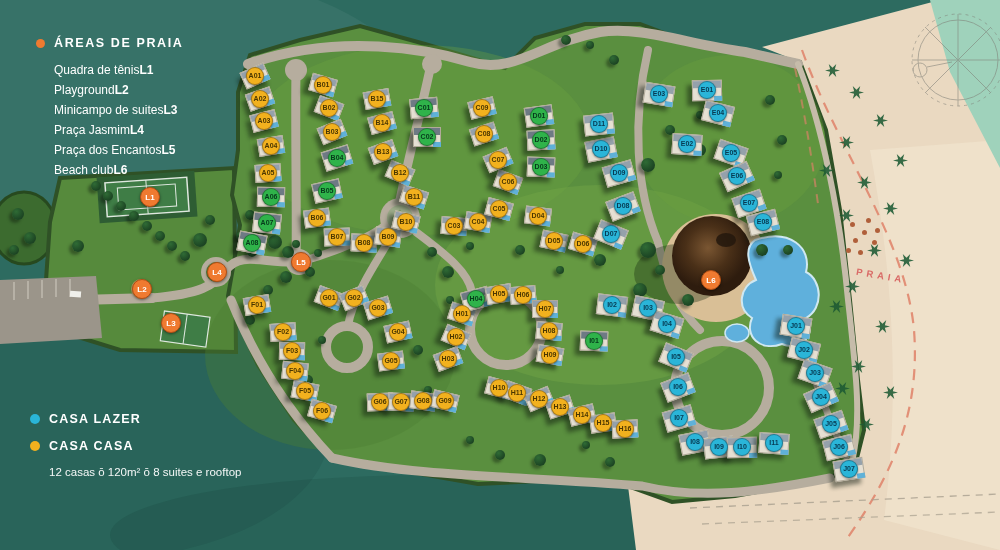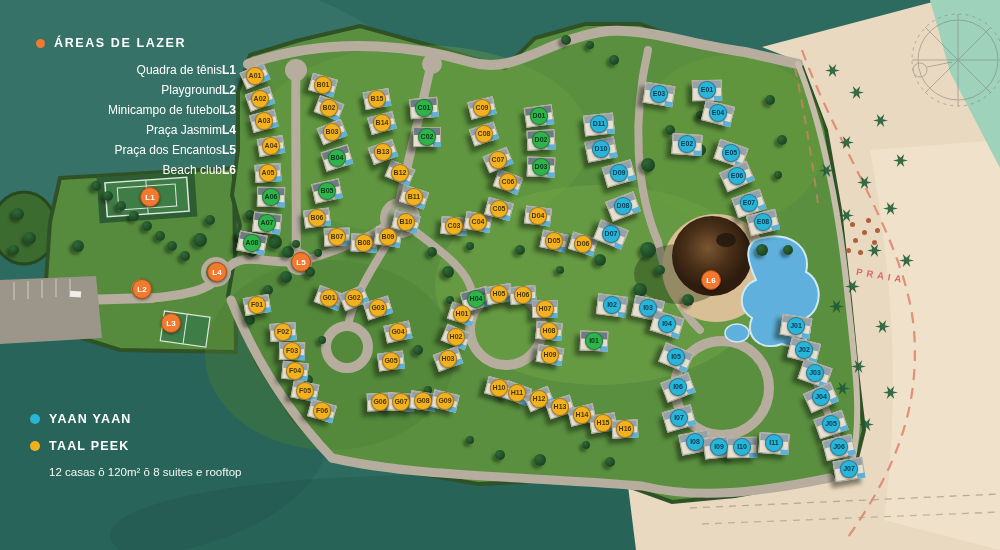--- a/index.html
+++ b/index.html
@@ -36,21 +36,21 @@
     box-shadow:-3px 3px 3px rgba(10,20,10,.4);}
   .palm{position:absolute;width:15px;height:15px;background:#1d5a33;opacity:.88;
     clip-path:polygon(100% 50%,65.6% 59%,75% 93.3%,50% 68%,25% 93.3%,34.4% 59%,0% 50%,34.4% 41%,25% 6.7%,50% 32%,75% 6.7%,65.6% 41%);}
   .udot{position:absolute;width:5px;height:5px;border-radius:50%;background:#b05f3a;}
 
   
   .legend-lazer{position:absolute;left:36px;top:36px;color:#fff;width:210px;}
   .lz-title{display:flex;align-items:center;gap:9px;font-size:12.5px;font-weight:bold;letter-spacing:1.6px;}
   .lz-dot{width:9px;height:9px;border-radius:50%;flex:0 0 auto;}
   .lz-rows{margin-top:13px;margin-left:18px;}
-  .lz-row{display:flex;justify-content:flex-end;width:182px;font-size:12px;margin-bottom:6px;}
+  .lz-row{display:flex;justify-content:flex-start;width:182px;font-size:12px;margin-bottom:6px;}
   .lz-code{font-weight:bold;}
 
   .legend-casas{position:absolute;left:30px;top:412px;color:#fff;}
   .lc-entry{margin-bottom:13px;}
   .lc-name{display:flex;align-items:center;gap:9px;font-size:12.5px;font-weight:bold;letter-spacing:1.2px;}
   .lc-dot{width:10px;height:10px;border-radius:50%;flex:0 0 auto;}
   .lc-desc{margin:3px 0 0 19px;font-size:11.5px;opacity:.95;}
 
   .watermark{position:absolute;left:430px;top:185px;z-index:5;
     font-size:78px;font-weight:bold;letter-spacing:8px;
@@ -776,33 +776,33 @@
       <div class="ltag" style="left: 291px; top: 252px; background: rgb(239, 122, 48);">L5</div>
       <div class="ltag" style="left: 701px; top: 270px; background: rgb(239, 122, 48);">L6</div>
     </div>
 
   <div class="praia">PRAIA</div>
 
   <div class="layer ui-layer">
     <div class="legend-lazer">
       <div class="lz-title">
         <span class="lz-dot" style="background: rgb(239, 122, 48);"></span>
-        <span>ÁREAS DE LAZER</span>
+        <span>ÁREAS DE PRAIA</span>
       </div>
       <div class="lz-rows">
           <div class="lz-row">
             <span>Quadra de tênis</span>
             <span class="lz-code">L1</span>
           </div>
           <div class="lz-row">
             <span>Playground</span>
             <span class="lz-code">L2</span>
           </div>
           <div class="lz-row">
-            <span>Minicampo de futebol</span>
+            <span>Minicampo de suites</span>
             <span class="lz-code">L3</span>
           </div>
           <div class="lz-row">
             <span>Praça Jasmim</span>
             <span class="lz-code">L4</span>
           </div>
           <div class="lz-row">
             <span>Praça dos Encantos</span>
             <span class="lz-code">L5</span>
           </div>
@@ -810,27 +810,27 @@
             <span>Beach club</span>
             <span class="lz-code">L6</span>
           </div>
         </div>
     </div>
 
     <div class="legend-casas">
         <div class="lc-entry">
           <div class="lc-name">
             <span class="lc-dot" style="background: rgb(42, 181, 216);"></span>
-            <span>YAAN YAAN</span>
+            <span>CASA LAZER</span>
           </div>
         </div>
         <div class="lc-entry">
           <div class="lc-name">
             <span class="lc-dot" style="background: rgb(242, 177, 30);"></span>
-            <span>TAAL PEEK</span>
+            <span>CASA CASA</span>
           </div>
         </div>
         <div class="lc-entry">
           <div class="lc-desc">12 casas ō 120m² ō 8 suites e rooftop</div>
         </div>
       </div>
   </div>
 </div>
 
 </body></html>

